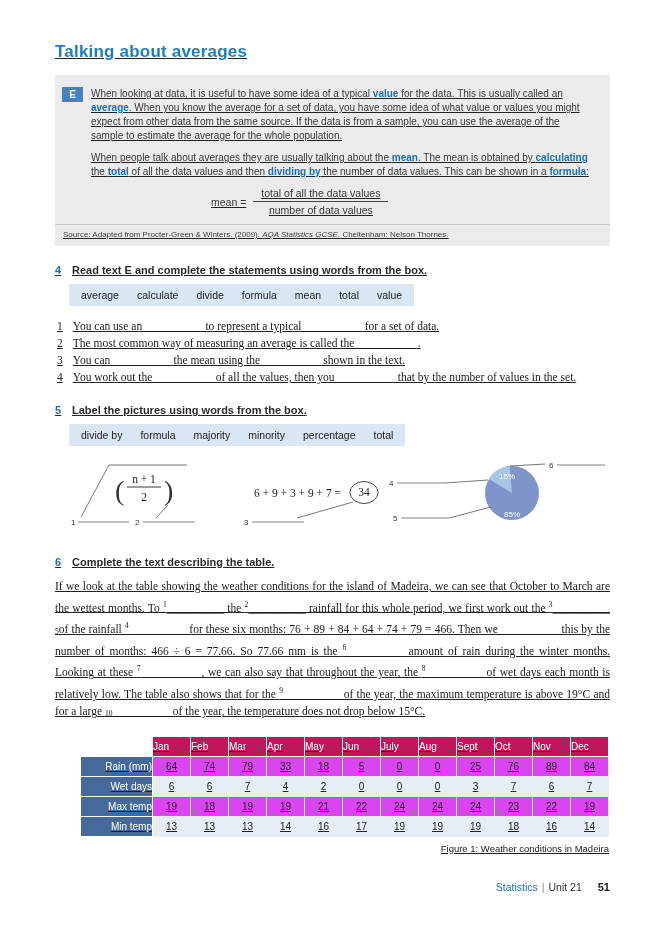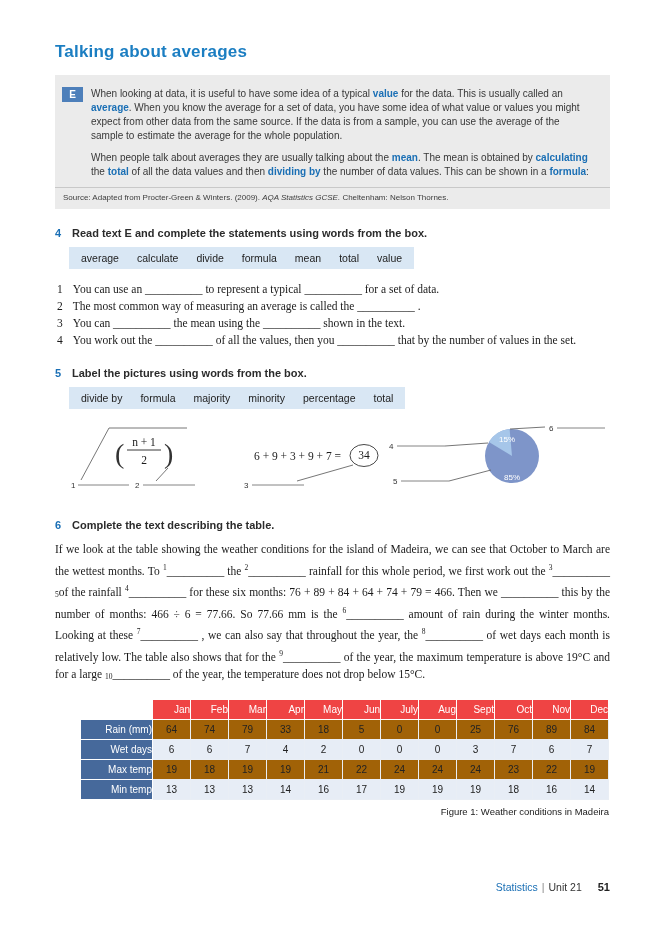--- a/index.html
+++ b/index.html
@@ -4,20 +4,21 @@
 <style>
   * { box-sizing: border-box; margin: 0; padding: 0; }
   html, body { background: #ffffff; }
   .page {
     position: relative;
     width: 665px; height: 928px;
     background: #ffffff;
     font-family: "Liberation Sans", sans-serif;
     color: #222;
     overflow: hidden;
+    text-decoration: underline;
   }
   .content { padding: 42px 55px 0 55px; }
 
   .title {
     font-size: 17px; font-weight: 600;
     color: #1b7ec2;
     margin-bottom: 13px;
     letter-spacing: 0.2px;
   }
 
@@ -87,29 +88,29 @@
     text-align: justify;
   }
   .ex6-para sup { font-size: 7.5px; }
   .ex6-para sub { font-size: 7.5px; vertical-align: baseline; position: relative; top: 1px; }
 
   .table-wrap { width: fit-content; margin: 14px 0 0 25px; }
   .weather-table { border-collapse: collapse; font-size: 10px; }
   .weather-table th, .weather-table td { padding: 4px 0; font-weight: normal; }
   .weather-table th.corner { background: transparent; border: none; width: 72px; }
   .weather-table th.month {
-    background: #ef4444; color: #fff; width: 38px;
-    text-align: right; border: 1px solid #fff;
+    background: #be185d; color: #fff; width: 38px;
+    text-align: left; border: 1px solid #fff;
   }
   .weather-table th.rowlabel {
     background: #46699b; color: #fff;
     text-align: right; padding-left: 8px; border: 1px solid #fff;
   }
   .weather-table td { text-align: center; color: #222; border: 1px solid #e9eef5; }
-  .weather-table tr.odd td { background: #a16207; }
+  .weather-table tr.odd td { background: #d946ef; }
   .weather-table tr.even td { background: #e7edf6; }
   .caption { text-align: right; margin-top: 6px; font-size: 9.5px; color: #1a1a1a; }
 
   
   .footer { position: absolute; right: 55px; bottom: 35px; font-size: 10.5px; }
   .f-section { color: #1a6fb5; }
   .f-sep { color: #888; margin: 0 4px; }
   .f-unit { color: #333; }
   .f-page { font-weight: bold; color: #222; margin-left: 16px; font-size: 11px; }
 </style>
@@ -118,20 +119,27 @@
 
 <div class="page">
   <div class="content">
 
     <h1 class="title">Talking about averages</h1>
 
     <section class="ebox">
       <span class="elabel">E</span>
       <p class="epara"><span>When looking at data, it is useful to have some idea of a typical </span><span class="kw">value</span><span> for the data. This is usually called an </span><span class="kw">average</span><span>. When you know the average for a set of data, you have some idea of what value or values you might expect from other data from the same source. If the data is from a sample, you can use the average of the sample to estimate the average for the whole population.</span></p>
       <p class="epara"><span>When people talk about averages they are usually talking about the </span><span class="kw">mean</span><span>. The mean is obtained by </span><span class="kw">calculating</span><span> the </span><span class="kw">total</span><span> of all the data values and then </span><span class="kw">dividing by</span><span> the number of data values. This can be shown in a </span><span class="kw">formula</span><span>:</span></p>
+      <div class="formula">
+        <span>mean =</span>
+        <span class="fraction">
+          <span class="num">total of all the data values</span>
+          <span class="den">number of data values</span>
+        </span>
+      </div>
       <p class="source"><span>Source: Adapted from Procter-Green &amp; Winters. (2009). </span><span class="it">AQA Statistics GCSE.</span><span> Cheltenham: Nelson Thornes.</span></p>
     </section>
 
     <section class="exercise">
       <div class="ex-head">
         <span class="ex-num">4</span>
         <span>Read text E and complete the statements using words from the box.</span>
       </div>
       <div class="word-box">
           <span>average</span>

